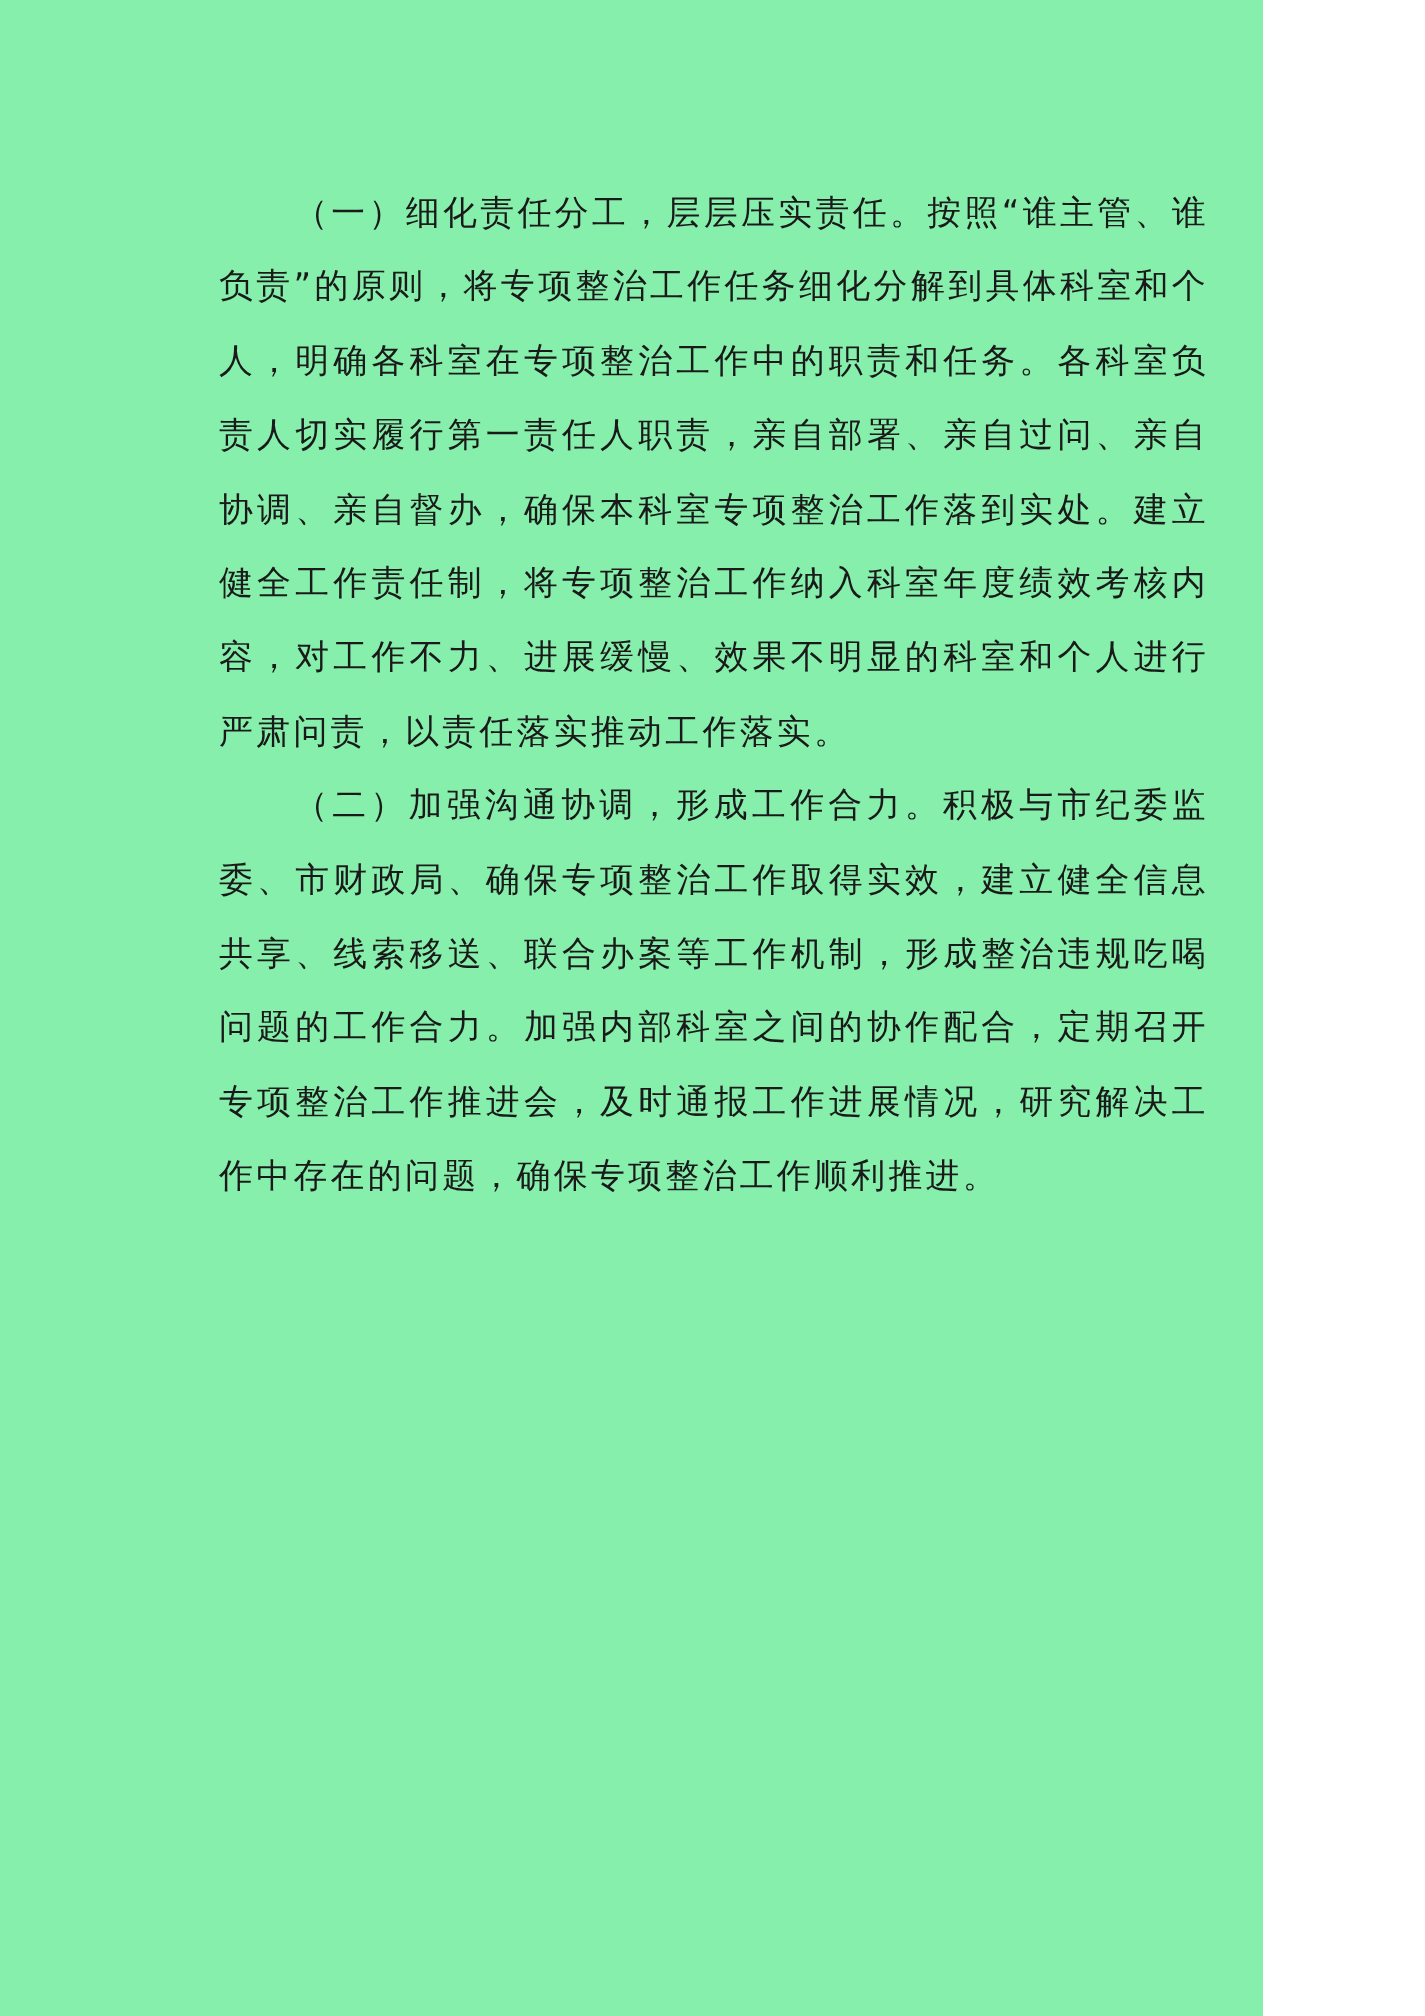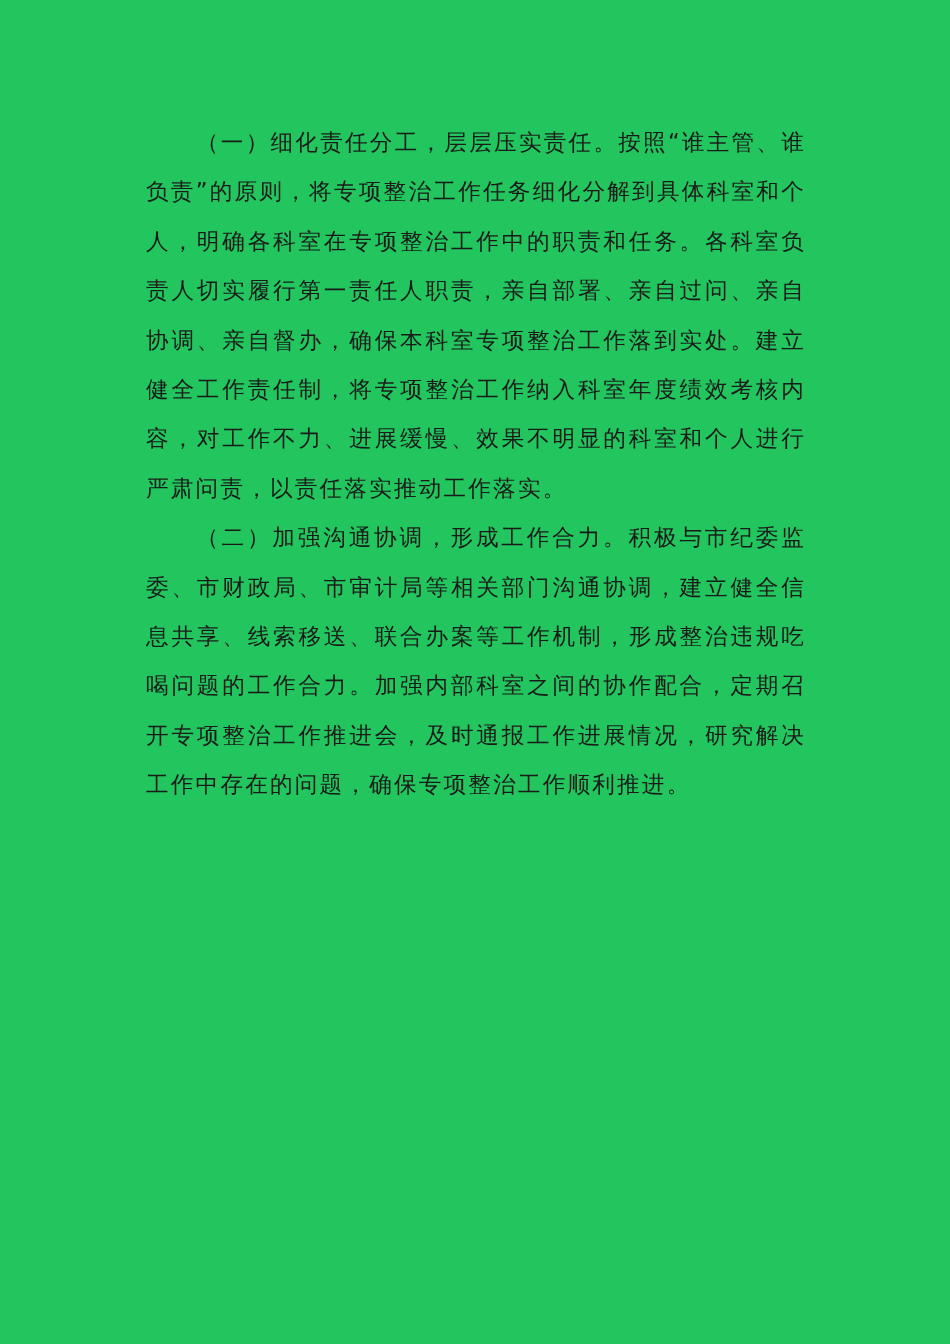--- a/index.html
+++ b/index.html
@@ -10,23 +10,23 @@
     body {
       width: 950px;
       height: 1344px;
       position: relative;
       overflow: hidden;
     }
     .page {
       position: absolute;
       left: 0;
       top: 0;
-      width: 950px;
+      width: 842px;
       height: 1344px;
-      background: #22c55e;
+      background: #86efac;
     }
     .content {
       position: absolute;
       left: 146px;
       top: 118px;
       width: 660px;
       font-family: "DejaVu Sans", "Liberation Sans", sans-serif;
       font-size: 22.6px;
       line-height: 49.4px;
       color: #1a1a1a;
@@ -40,15 +40,15 @@
       word-break: break-all;
       line-break: anywhere;
     }
   </style>
 </head>
 <body>
 
 <div class="page">
   <div class="content">
     <p class="para">（一）细化责任分工，层层压实责任。按照“谁主管、谁负责”的原则，将专项整治工作任务细化分解到具体科室和个人，明确各科室在专项整治工作中的职责和任务。各科室负责人切实履行第一责任人职责，亲自部署、亲自过问、亲自协调、亲自督办，确保本科室专项整治工作落到实处。建立健全工作责任制，将专项整治工作纳入科室年度绩效考核内容，对工作不力、进展缓慢、效果不明显的科室和个人进行严肃问责，以责任落实推动工作落实。</p>
-    <p class="para">（二）加强沟通协调，形成工作合力。积极与市纪委监委、市财政局、市审计局等相关部门沟通协调，建立健全信息共享、线索移送、联合办案等工作机制，形成整治违规吃喝问题的工作合力。加强内部科室之间的协作配合，定期召开专项整治工作推进会，及时通报工作进展情况，研究解决工作中存在的问题，确保专项整治工作顺利推进。</p>
+    <p class="para">（二）加强沟通协调，形成工作合力。积极与市纪委监委、市财政局、确保专项整治工作取得实效，建立健全信息共享、线索移送、联合办案等工作机制，形成整治违规吃喝问题的工作合力。加强内部科室之间的协作配合，定期召开专项整治工作推进会，及时通报工作进展情况，研究解决工作中存在的问题，确保专项整治工作顺利推进。</p>
   </div>
 </div>
 
 </body></html>

